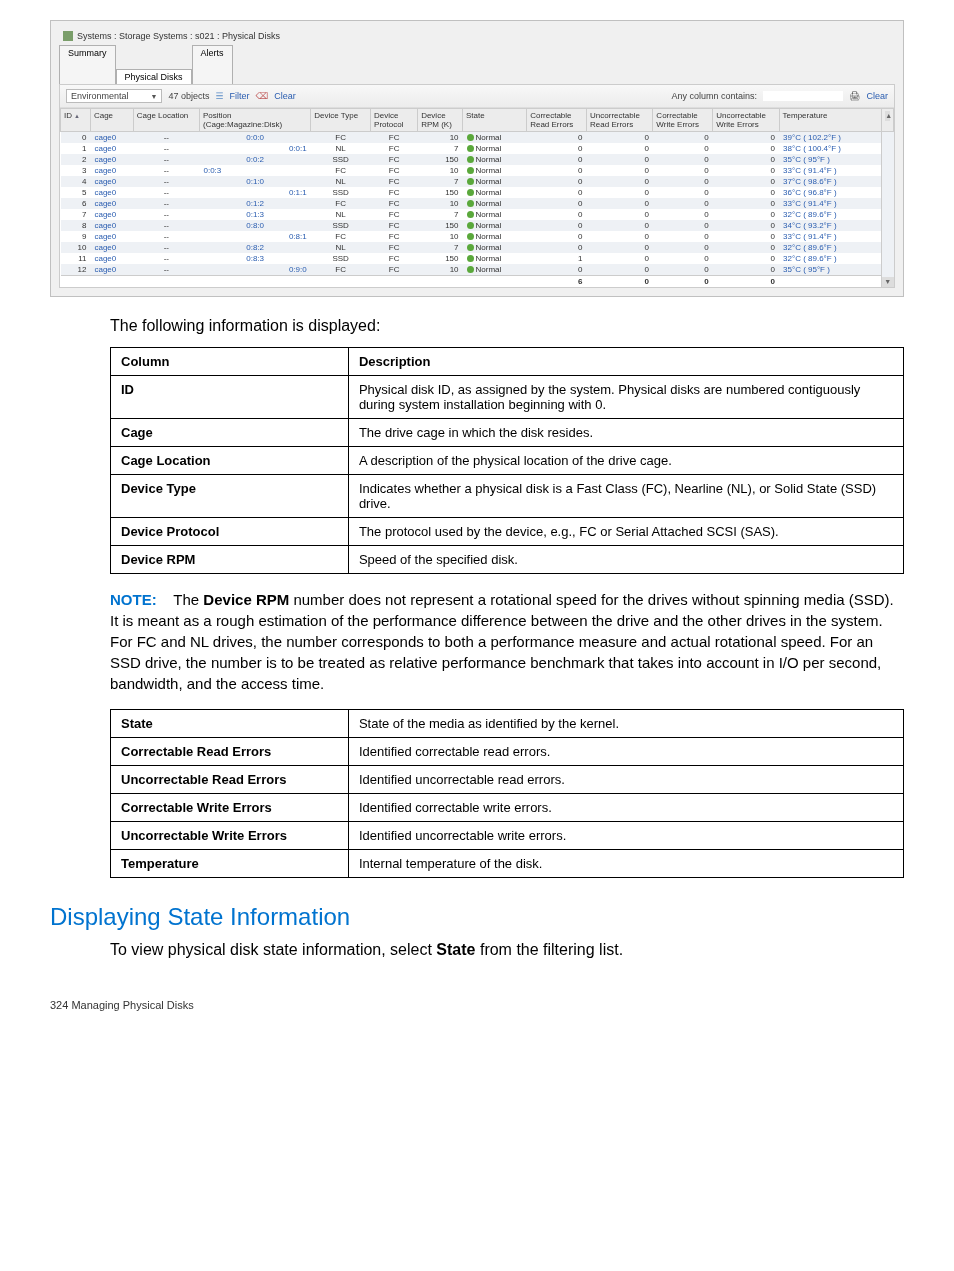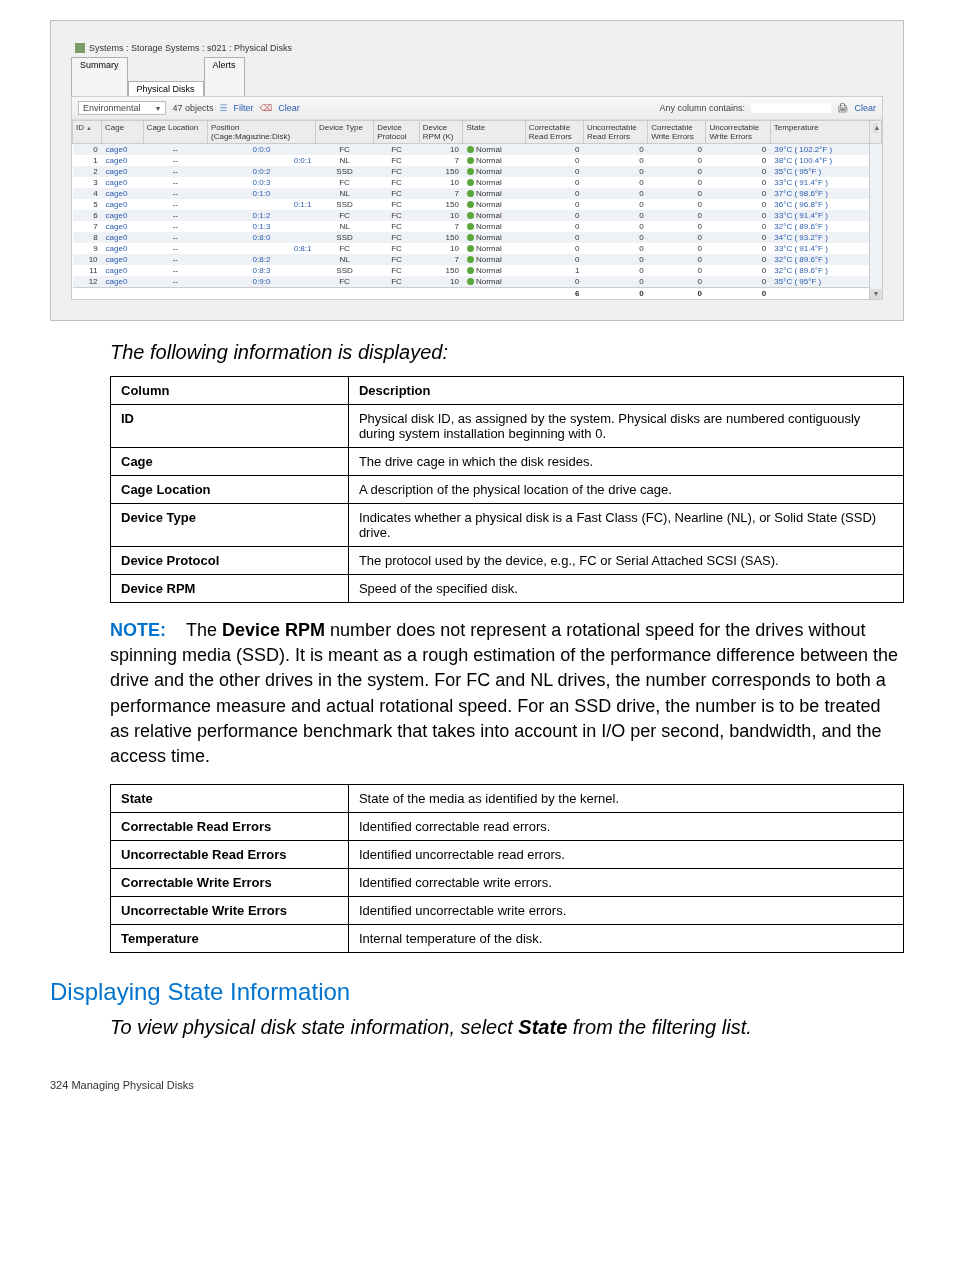--- a/index.html
+++ b/index.html
@@ -1,54 +1,54 @@
 <!DOCTYPE html>
 <html><head>
   <meta charset="utf-8">
   <style>
     * { box-sizing: border-box; margin: 0; padding: 0; }
     body { font-family: Arial, sans-serif; background: #fff; width: 954px; padding: 20px 50px 40px; color: #000; }
     
-    .screenshot-wrap { border: 1px solid #c0c0c0; background: #f0f0f0; margin-bottom: 20px; padding: 20px; }
+    .screenshot-wrap { border: 1px solid #c0c0c0; background: #f0f0f0; margin-bottom: 20px; padding: 8px; }
     .app-title { font-size: 9px; color: #333; padding: 2px 4px; display: flex; align-items: center; gap: 4px; }
     .app-icon { display: inline-block; width: 10px; height: 10px; background: #7a9e6a; }
     
     .tabs-row { display: flex; margin-top: 2px; }
     .tab { font-size: 9px; padding: 2px 8px; border: 1px solid #b0b0b0; background: #f5f5f5; border-bottom: none; cursor: pointer; }
     .tab.active { background: #fff; margin-top: 24px; }
     
     .panel { background: #fff; border: 1px solid #ccc; }
     
     .toolbar { display: flex; align-items: center; padding: 4px 6px; border-bottom: 1px solid #ddd; background: linear-gradient(#f8f8f8, #ececec); font-size: 9px; color: #444; gap: 6px; }
-    .toolbar .sel { border: 1px solid #bbb; padding: 1px 4px; display: inline-flex; align-items: center; gap: 14px; background: #fff; }
+    .toolbar .sel { border: 1px solid #bbb; padding: 1px 4px; display: inline-flex; align-items: center; gap: 22px; background: #fff; }
     .toolbar .chev { font-size: 7px; color: #555; }
     .toolbar .blue-lk { color: #2a5db0; cursor: pointer; }
     .toolbar .spacer { flex: 1; }
     .toolbar input { font-size: 9px; border: none; outline: none; width: 80px; }
     
     .grid { width: 100%; border-collapse: collapse; font-size: 8px; table-layout: fixed; }
     .grid th { background: #ececec; border: 1px solid #ccc; padding: 2px 3px; text-align: left; font-weight: normal; color: #333; vertical-align: top; }
     .grid td { padding: 1px 4px; border-bottom: none; color: #333; overflow: hidden; white-space: nowrap; text-overflow: clip; }
     .grid tbody tr:nth-child(odd) td { background: #eef1f5; }
     .grid tbody tr:nth-child(even) td { background: #fff; }
     .grid tbody tr.footer-row td { background: #fff; border-top: 1px solid #ccc; font-weight: bold; }
     .grid .num { text-align: right; }
     .grid .link { color: #2a5db0; cursor: pointer; }
     .status-dot { display: inline-block; width: 7px; height: 7px; border-radius: 50%; background: #5aa83b; margin-right: 2px; vertical-align: middle; }
     .sort-tri { font-size: 6px; color: #667; margin-left: 2px; }
     .grid-wrap { position: relative; }
     
-    .body-text { font-size: 20px; margin: 20px 0 12px 60px; font-style: italic; }
+    .body-text { font-size: 16px; margin: 20px 0 12px 60px; }
     
     .doc-table { width: calc(100% - 60px); margin-left: 60px; border-collapse: collapse; font-size: 13px; }
     .doc-table th, .doc-table td { border: 1px solid #000; padding: 6px 10px; text-align: left; vertical-align: top; }
     .doc-table th { font-weight: bold; }
     .doc-table td.h { font-weight: bold; }
     
-    .note-block { margin: 15px 0 15px 60px; font-size: 18px; line-height: 1.4; }
+    .note-block { margin: 15px 0 15px 60px; font-size: 15px; line-height: 1.4; }
     .note-block .note-lbl { color: #0073cf; font-weight: bold; }
     
     h2 { color: #0073cf; font-size: 24px; font-weight: normal; margin: 25px 0 10px 0; }
     
     .footer-pg { font-size: 11px; margin-top: 40px; color: #333; }
     
     .scrollbar-col { width: 11px; background: #e8e8e8; border-left: 1px solid #ccc; }
     .scroll-arrow { display:block; text-align:center; font-size:7px; color:#666; line-height:10px; background:#ddd; }
   </style>
 </head>
@@ -168,21 +168,21 @@
               <td class="num">0</td>
               <td class="num">0</td>
               <td class="num">0</td>
               <td class="num">0</td>
               <td class="link">35°C ( 95°F )</td>
             </tr>
             <tr>
               <td class="num">3</td>
               <td class="link">cage0</td>
               <td style="text-align:center">--</td>
-              <td class="link" style="text-align:center">0:0:3</td>
+              <td class="link" style="text-align:left">0:0:3</td>
               <td style="text-align:center">FC</td>
               <td style="text-align:center">FC</td>
               <td class="num">10</td>
               <td><span class="status-dot"></span>Normal</td>
               <td class="num">0</td>
               <td class="num">0</td>
               <td class="num">0</td>
               <td class="num">0</td>
               <td class="link">33°C ( 91.4°F )</td>
             </tr>
@@ -303,21 +303,21 @@
               <td class="num">1</td>
               <td class="num">0</td>
               <td class="num">0</td>
               <td class="num">0</td>
               <td class="link">32°C ( 89.6°F )</td>
             </tr>
             <tr>
               <td class="num">12</td>
               <td class="link">cage0</td>
               <td style="text-align:center">--</td>
-              <td class="link" style="text-align:center">0:9:0</td>
+              <td class="link" style="text-align:right">0:9:0</td>
               <td style="text-align:center">FC</td>
               <td style="text-align:center">FC</td>
               <td class="num">10</td>
               <td><span class="status-dot"></span>Normal</td>
               <td class="num">0</td>
               <td class="num">0</td>
               <td class="num">0</td>
               <td class="num">0</td>
               <td class="link">35°C ( 95°F )</td>
             </tr>

